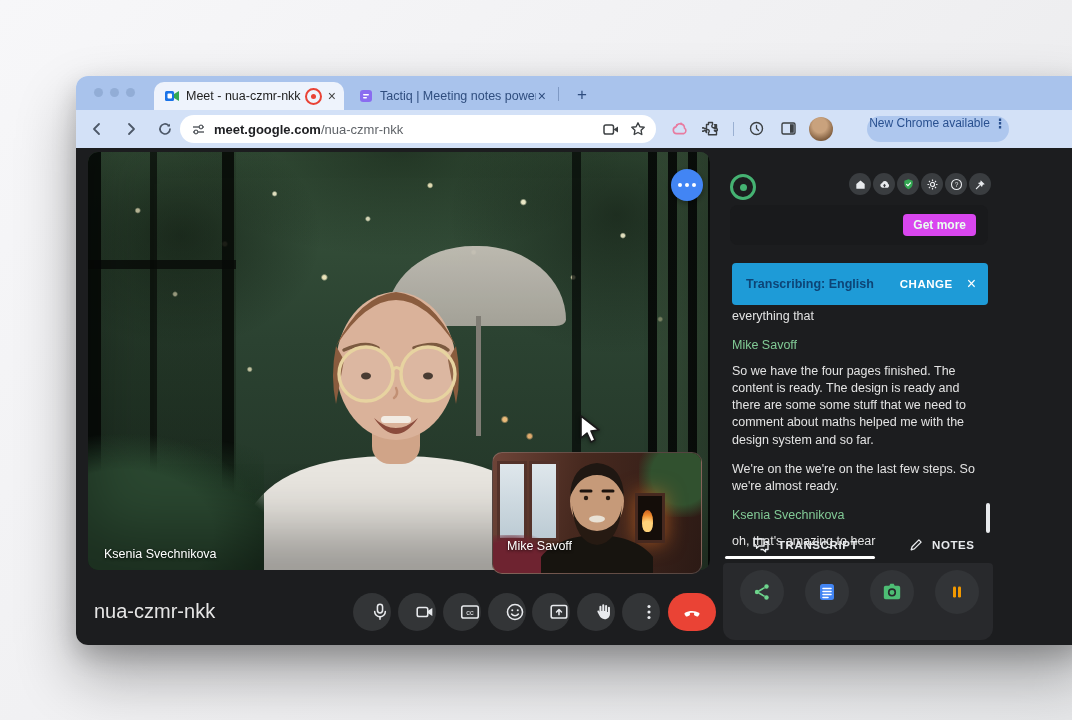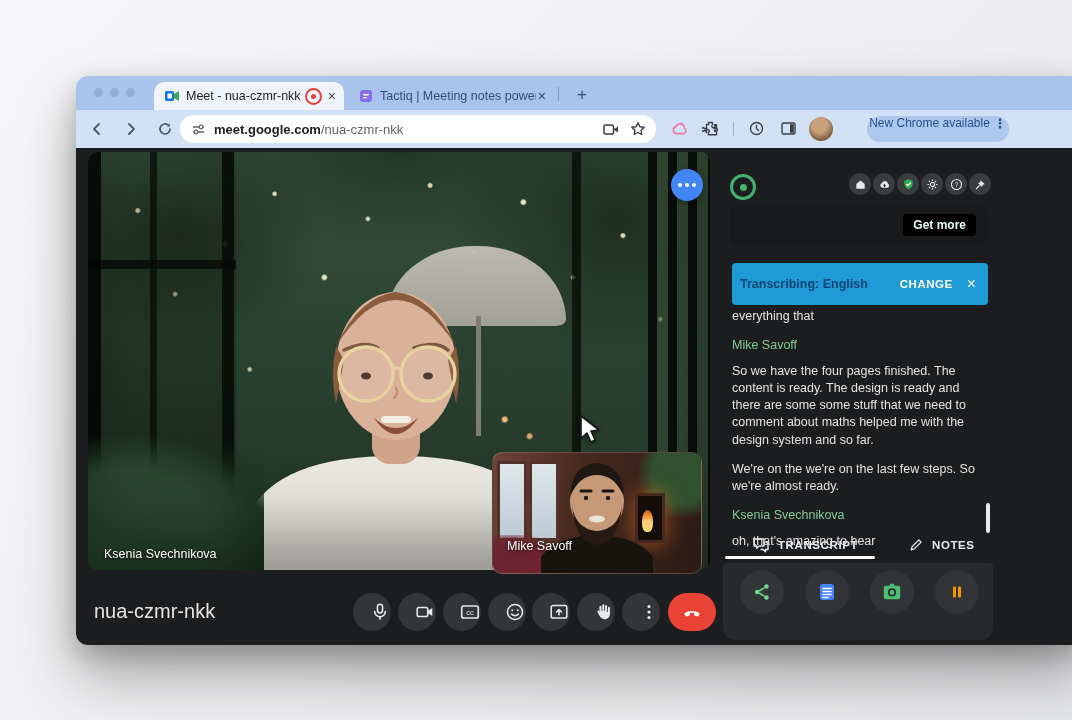--- a/index.html
+++ b/index.html
@@ -117,25 +117,25 @@
 
   
   .tlogo{position:absolute;left:654px;top:26px;width:20px;height:20px;border:3px solid #45b272;
          border-radius:50%;display:flex;align-items:center;justify-content:center;}
   .tlogo i{width:7px;height:7px;border-radius:50%;background:#45b272;}
   .tbtn{position:absolute;top:25px;width:22px;height:22px;border-radius:50%;background:#3a3d40;
         display:flex;align-items:center;justify-content:center;}
   .quota{position:absolute;left:654px;top:57px;width:258px;height:40px;background:#191a1c;
          border-radius:8px;display:flex;align-items:center;}
   .quota .msg{width:166px;margin-left:14px;text-align:center;color:#d6d8d9;font-size:12.5px;line-height:1.3;}
-  .getmore{position:absolute;right:12px;top:9px;height:22px;padding:0 10px;background:#000000;
+  .getmore{position:absolute;right:12px;top:9px;height:22px;padding:0 10px;background:#d946ef;
            border-radius:4px;color:#eafff0;font-size:12px;font-weight:bold;display:flex;align-items:center;}
   .banner{position:absolute;left:656px;top:115px;width:256px;height:42px;background:#1e9bd7;
           border-radius:4px;display:flex;align-items:center;}
-  .banner .lbl{margin-left:8px;color:#0d4476;font-size:12.5px;font-weight:bold;flex:1;}
+  .banner .lbl{margin-left:14px;color:#0d4476;font-size:12.5px;font-weight:bold;flex:1;}
   .banner .chg{color:#fff;font-size:11.5px;font-weight:bold;letter-spacing:.5px;margin-right:14px;}
   .banner .bx{color:#fff;font-size:16px;margin-right:12px;}
   .transcript{position:absolute;left:656px;top:160px;width:252px;color:#e3e3e3;
               font-size:12.5px;line-height:1.38;}
   .transcript p{margin:0 0 12px;}
   .transcript .spk{color:#81c995;margin:4px 0 8px;}
   .ttabs{position:absolute;top:389px;display:flex;align-items:center;gap:8px;color:#e8eaed;
          font-size:11.5px;font-weight:bold;letter-spacing:.6px;}
   .underline{position:absolute;left:649px;top:408px;width:150px;height:3px;background:#fff;border-radius:2px;}
   .scrollbar{position:absolute;left:910px;top:355px;width:4px;height:30px;background:#e8eaed;border-radius:2px;}

